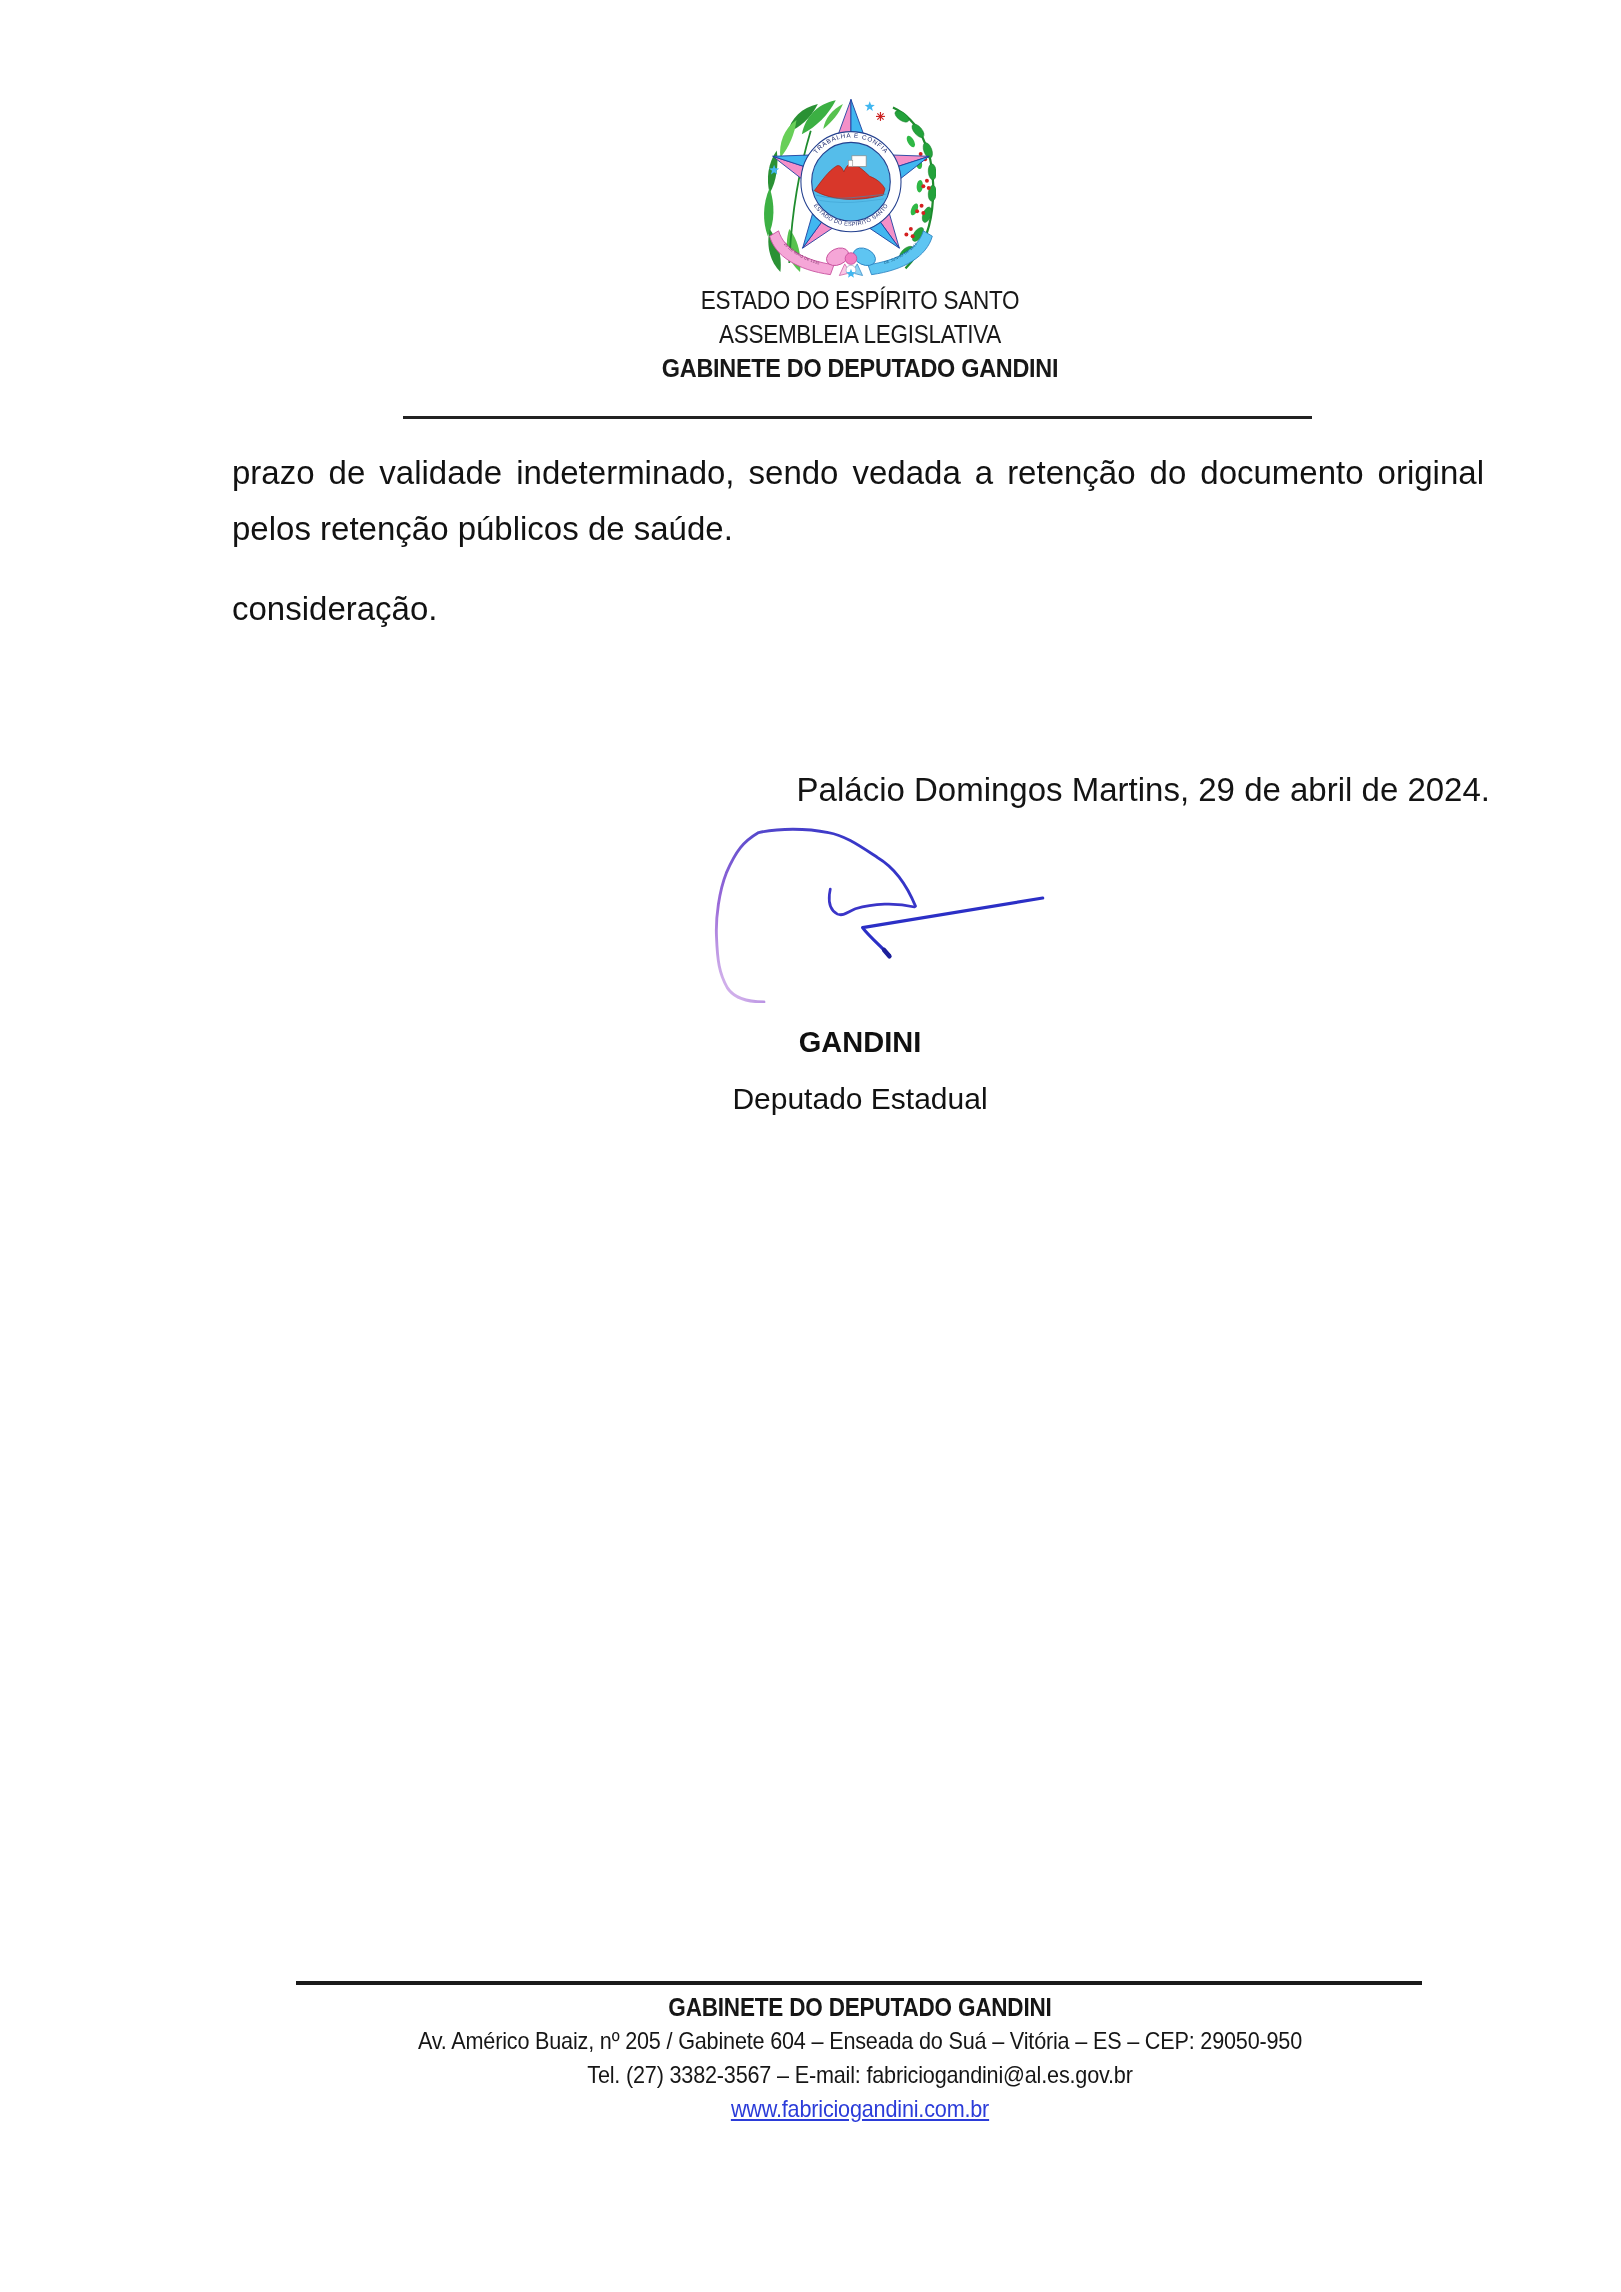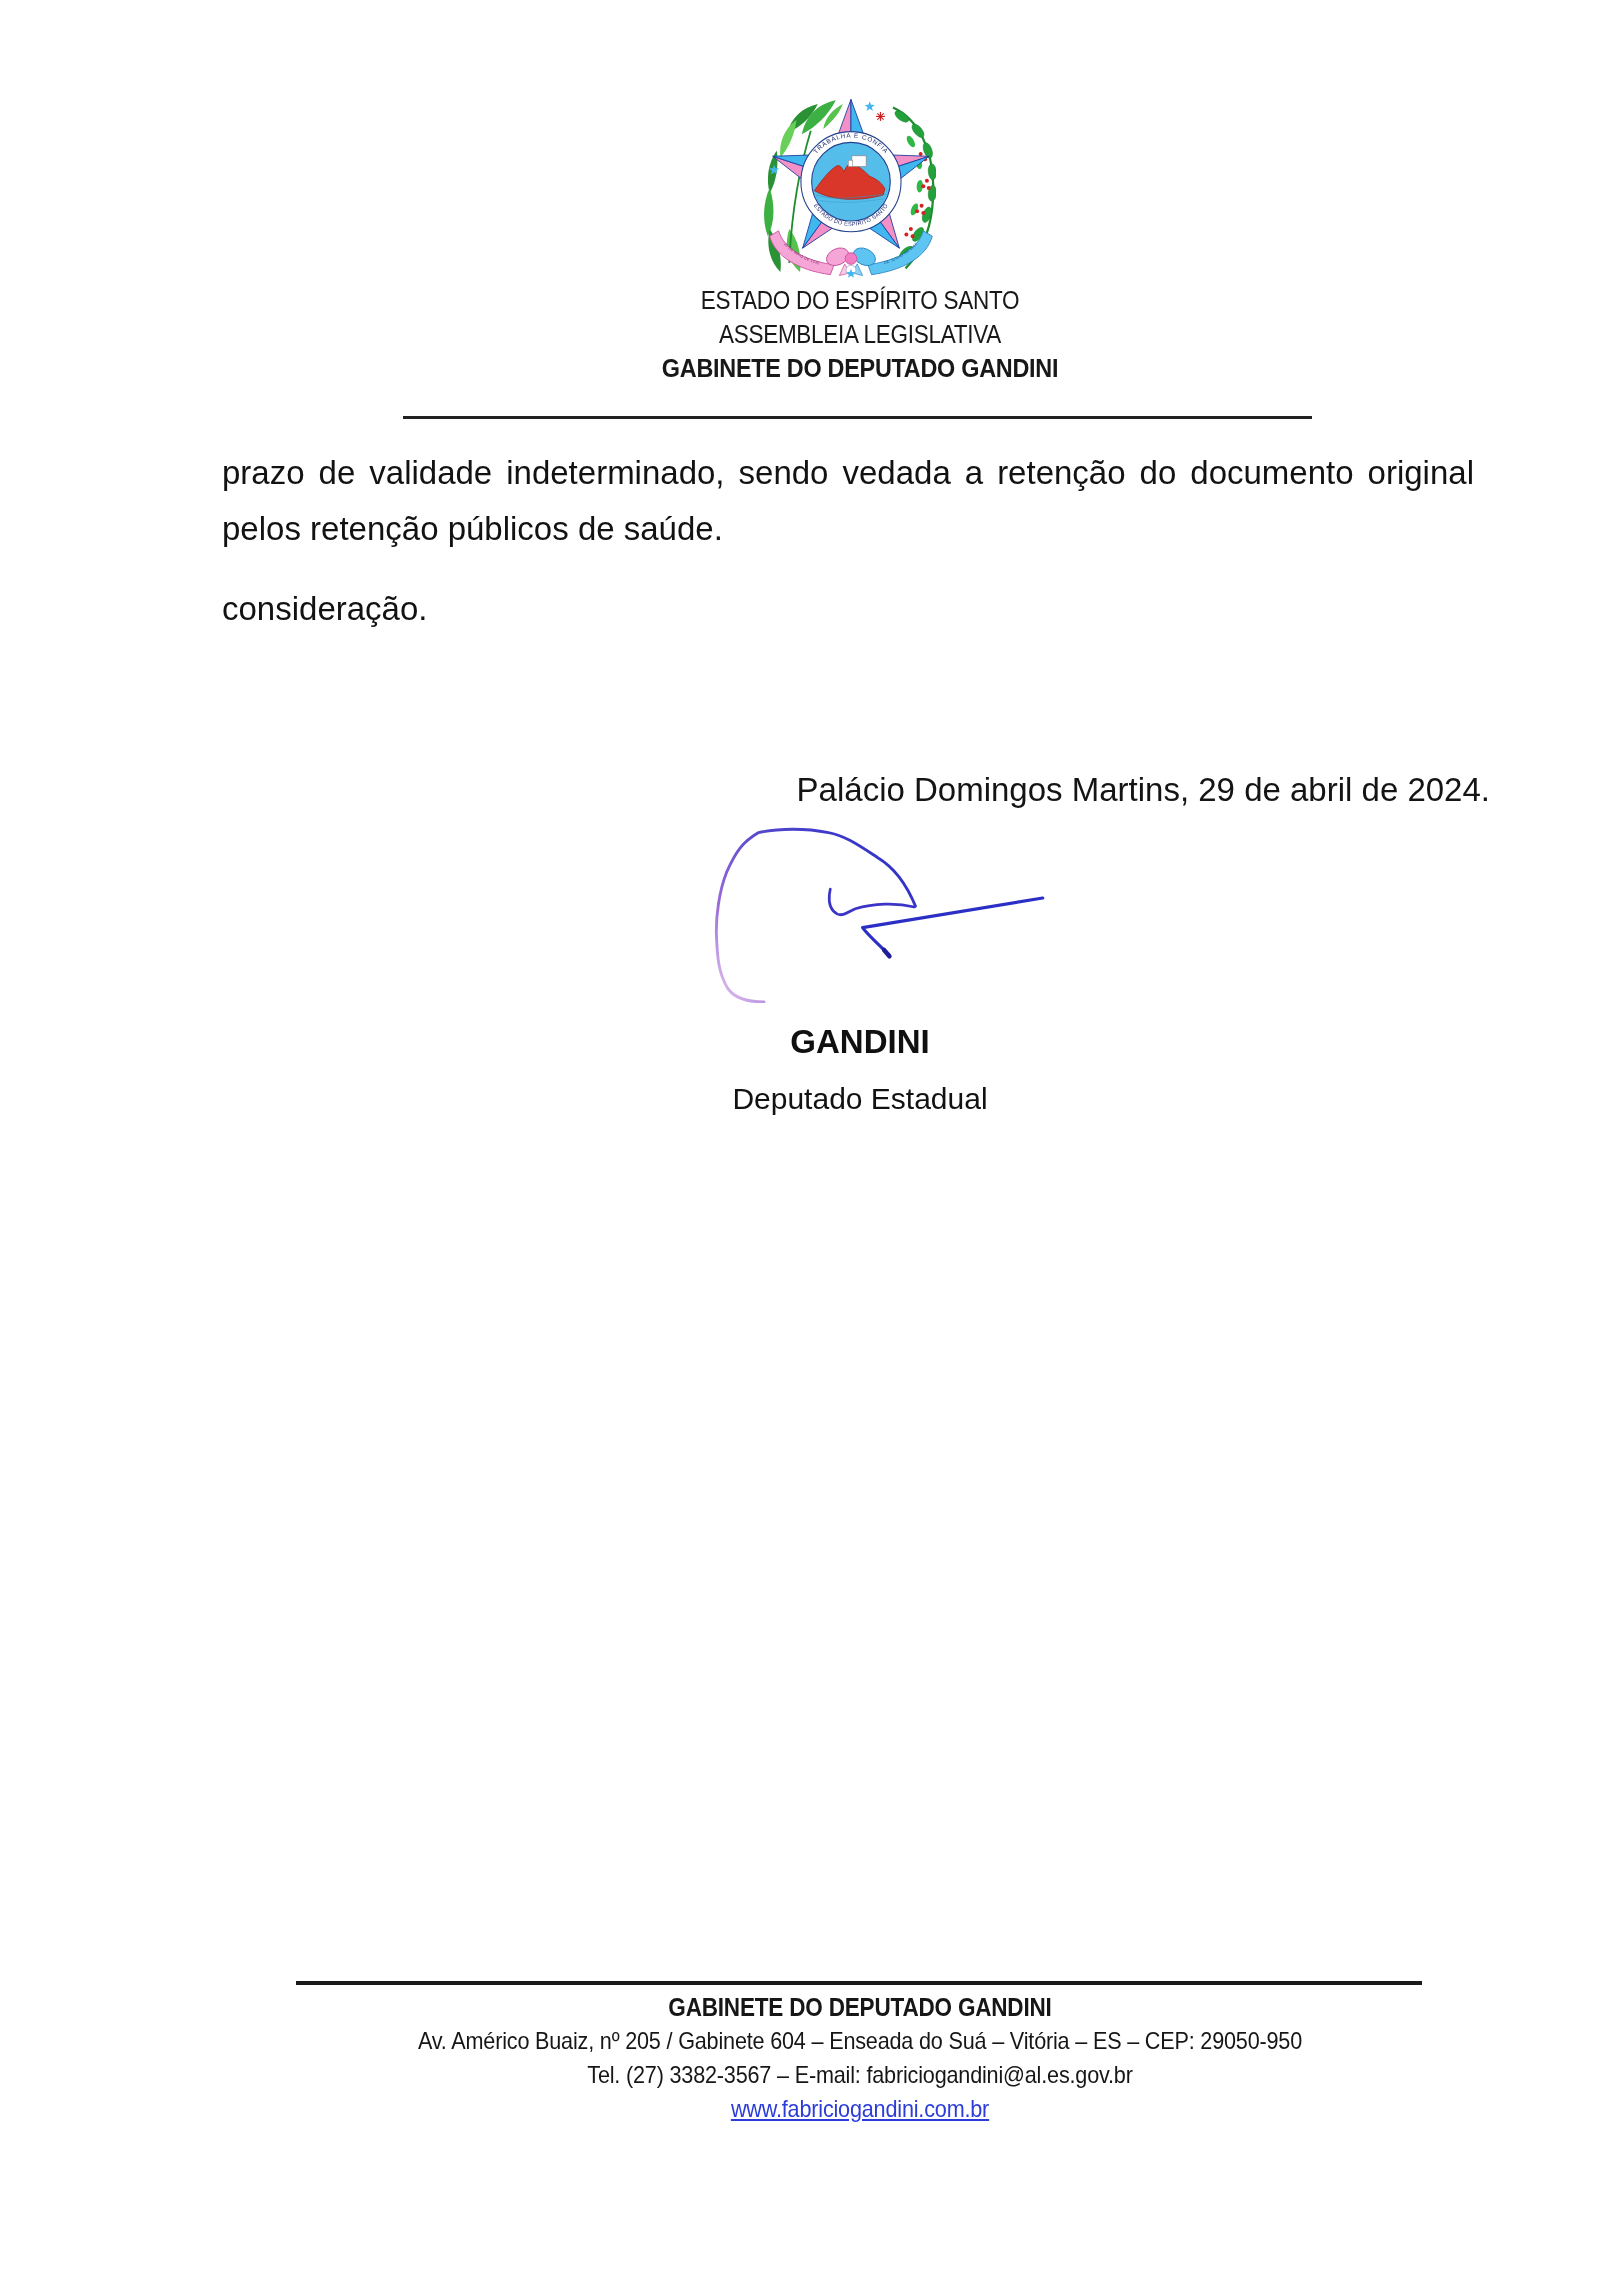--- a/index.html
+++ b/index.html
@@ -19,32 +19,32 @@
     text-align: center; font-size: 25px; line-height: 34px;
     letter-spacing: -0.3px; color: #181818;
     transform: scaleX(0.9); transform-origin: 50% 0;
   }
   .org-block .office { font-weight: bold; font-size: 26px; }
 
   .rule-top { left: 403px; top: 416px; width: 909px; height: 2.7px; background: #222222; }
 
   
   .bodytext {
-    left: 222px; width: 1252px; font-size: 33px; line-height: 56px; color: #121212;
+    left: 232px; width: 1252px; font-size: 33px; line-height: 56px; color: #121212;
   }
   .p1 { top: 445px; }
   .p2 { top: 581px; }
   .line.fill { text-align: justify; text-align-last: justify; }
   .dateline { left: 238px; top: 762px; width: 1252px; font-size: 33px; line-height: 56px; text-align: right; }
 
   .signature-svg { left: 712px; top: 819px; width: 354px; height: 184px; }
 
   .sig-name {
     left: 234px; top: 1014px; width: 1252px; text-align: center;
-    font-size: 33px; line-height: 56px; font-weight: bold; color: #101010;
+    font-size: 29px; line-height: 56px; font-weight: bold; color: #101010;
   }
   .sig-role {
     left: 234px; top: 1071px; width: 1252px; text-align: center;
     font-size: 30px; line-height: 56px; color: #121212;
   }
 
   
   .rule-bottom { left: 296px; top: 1981px; width: 1126px; height: 3.6px; background: #1a1a1a; }
   .footer-block {
     left: 234px; top: 1990px; width: 1252px; text-align: center;

